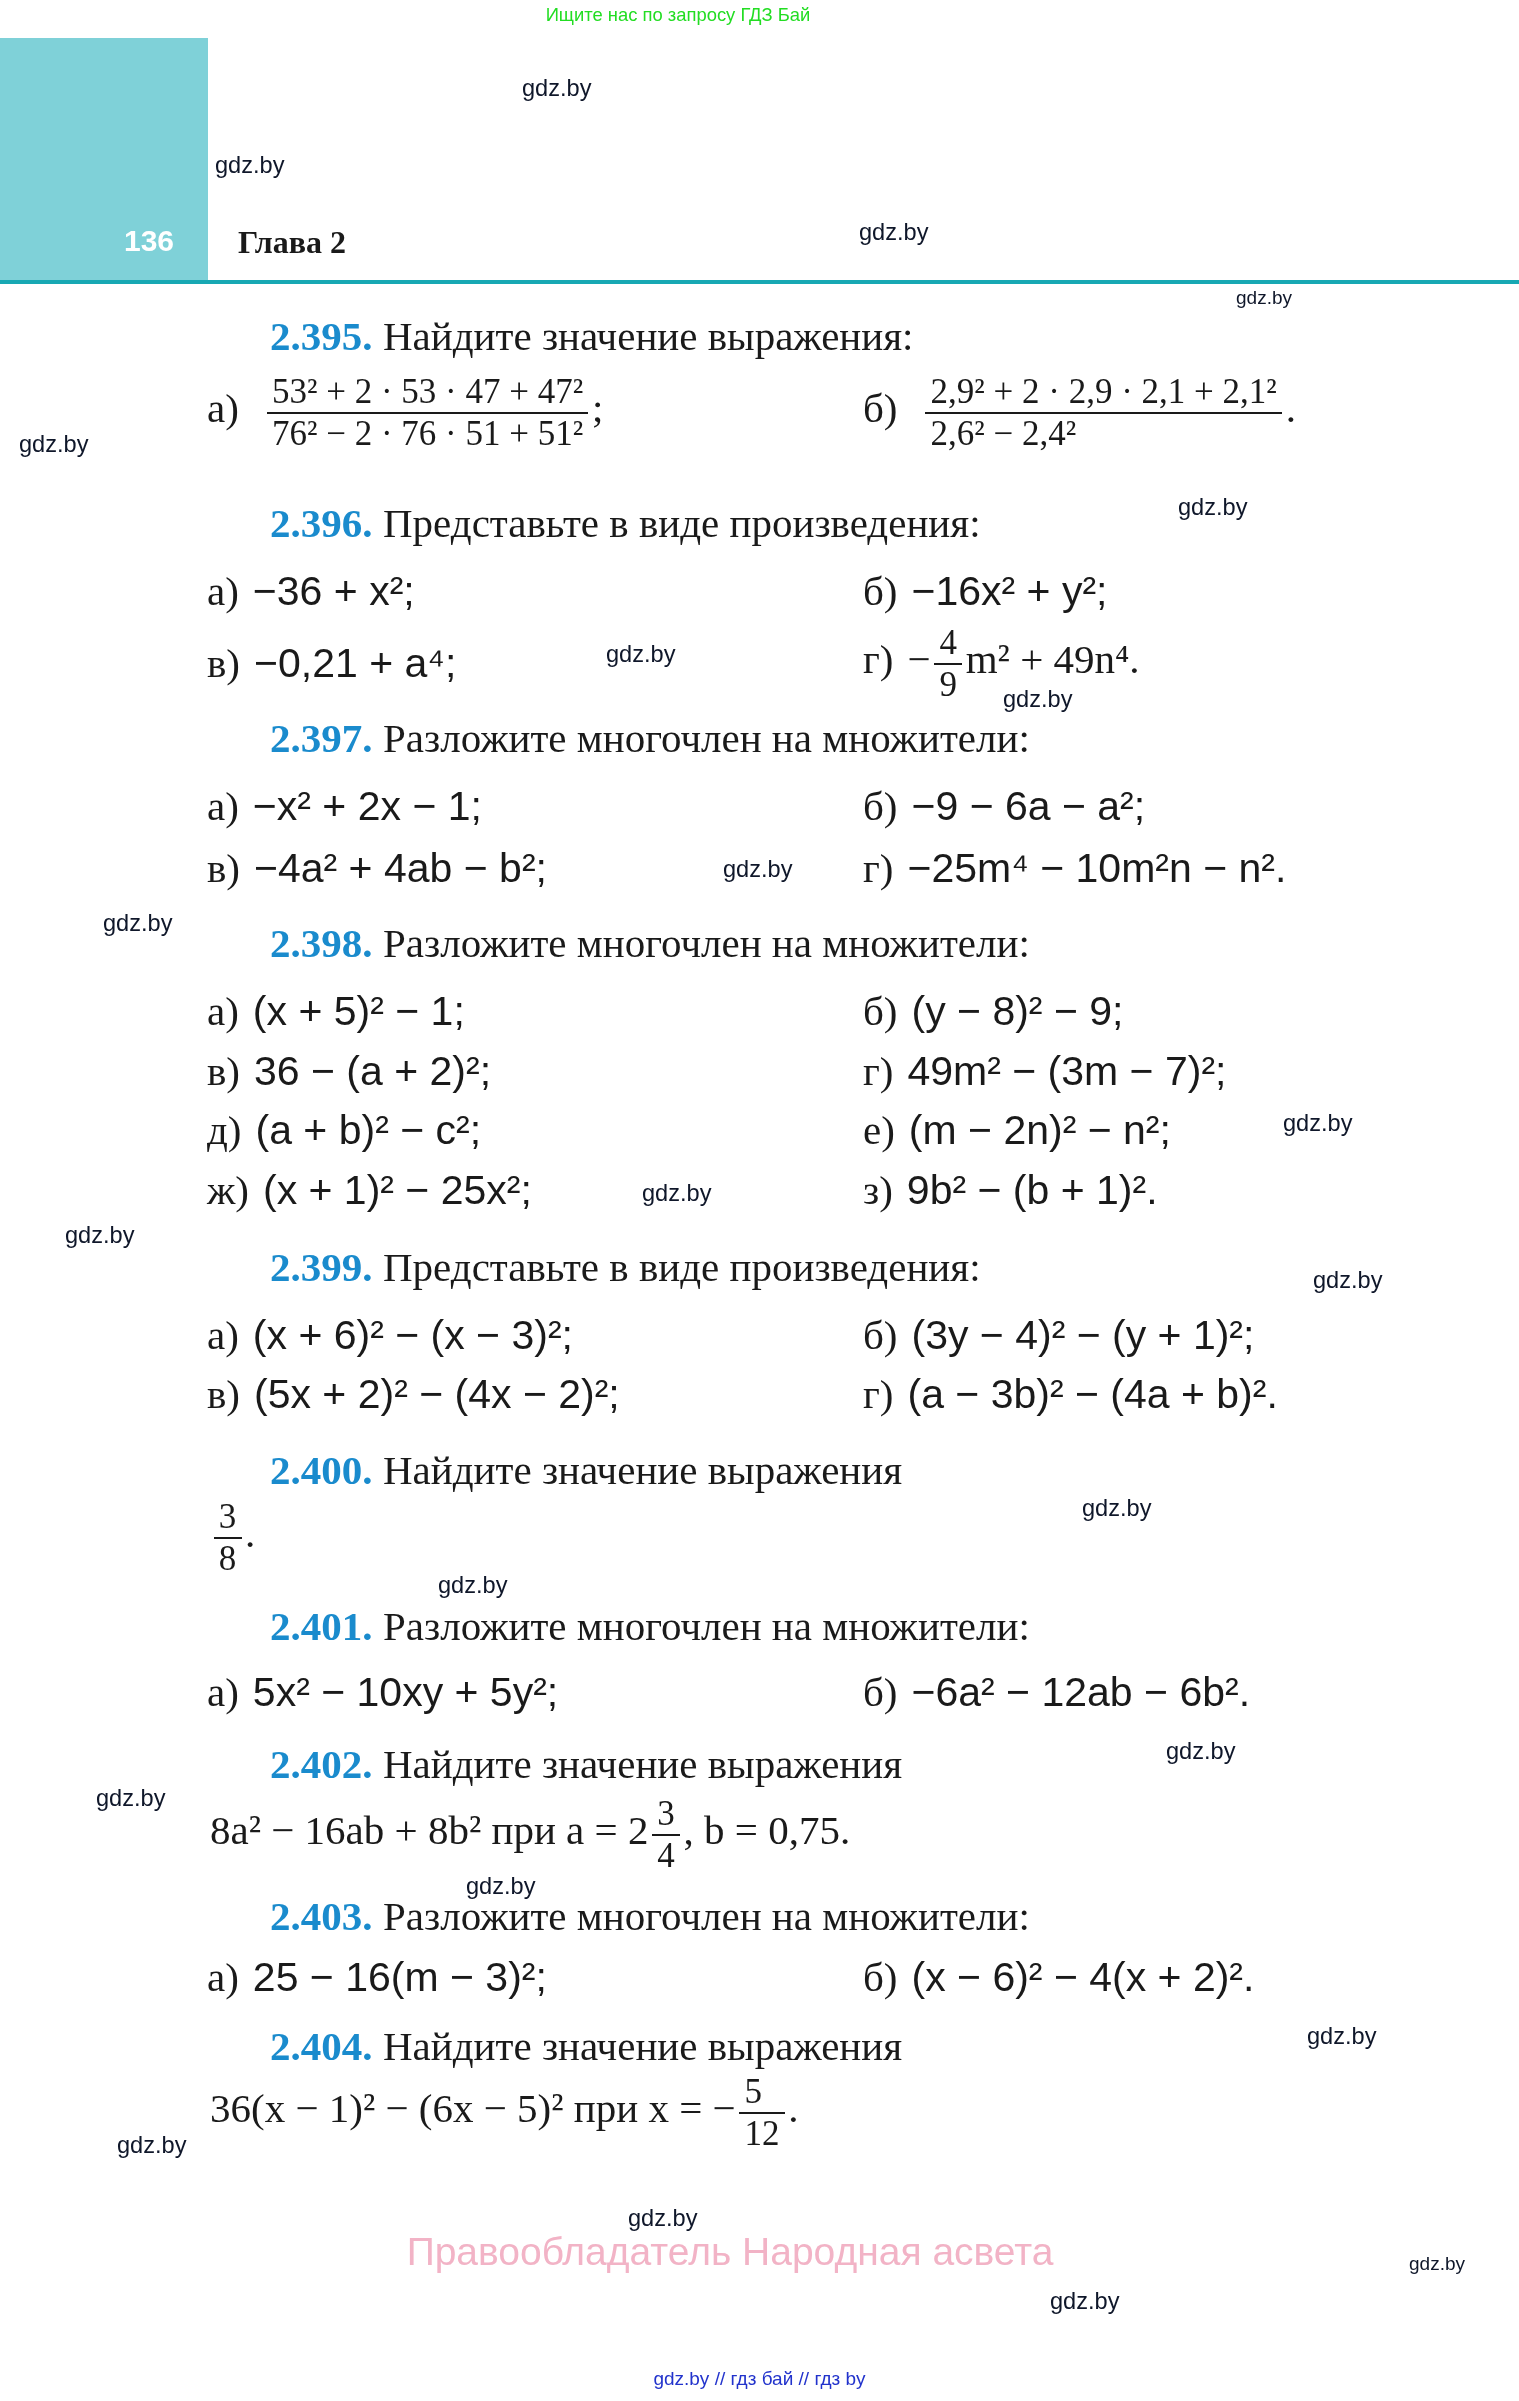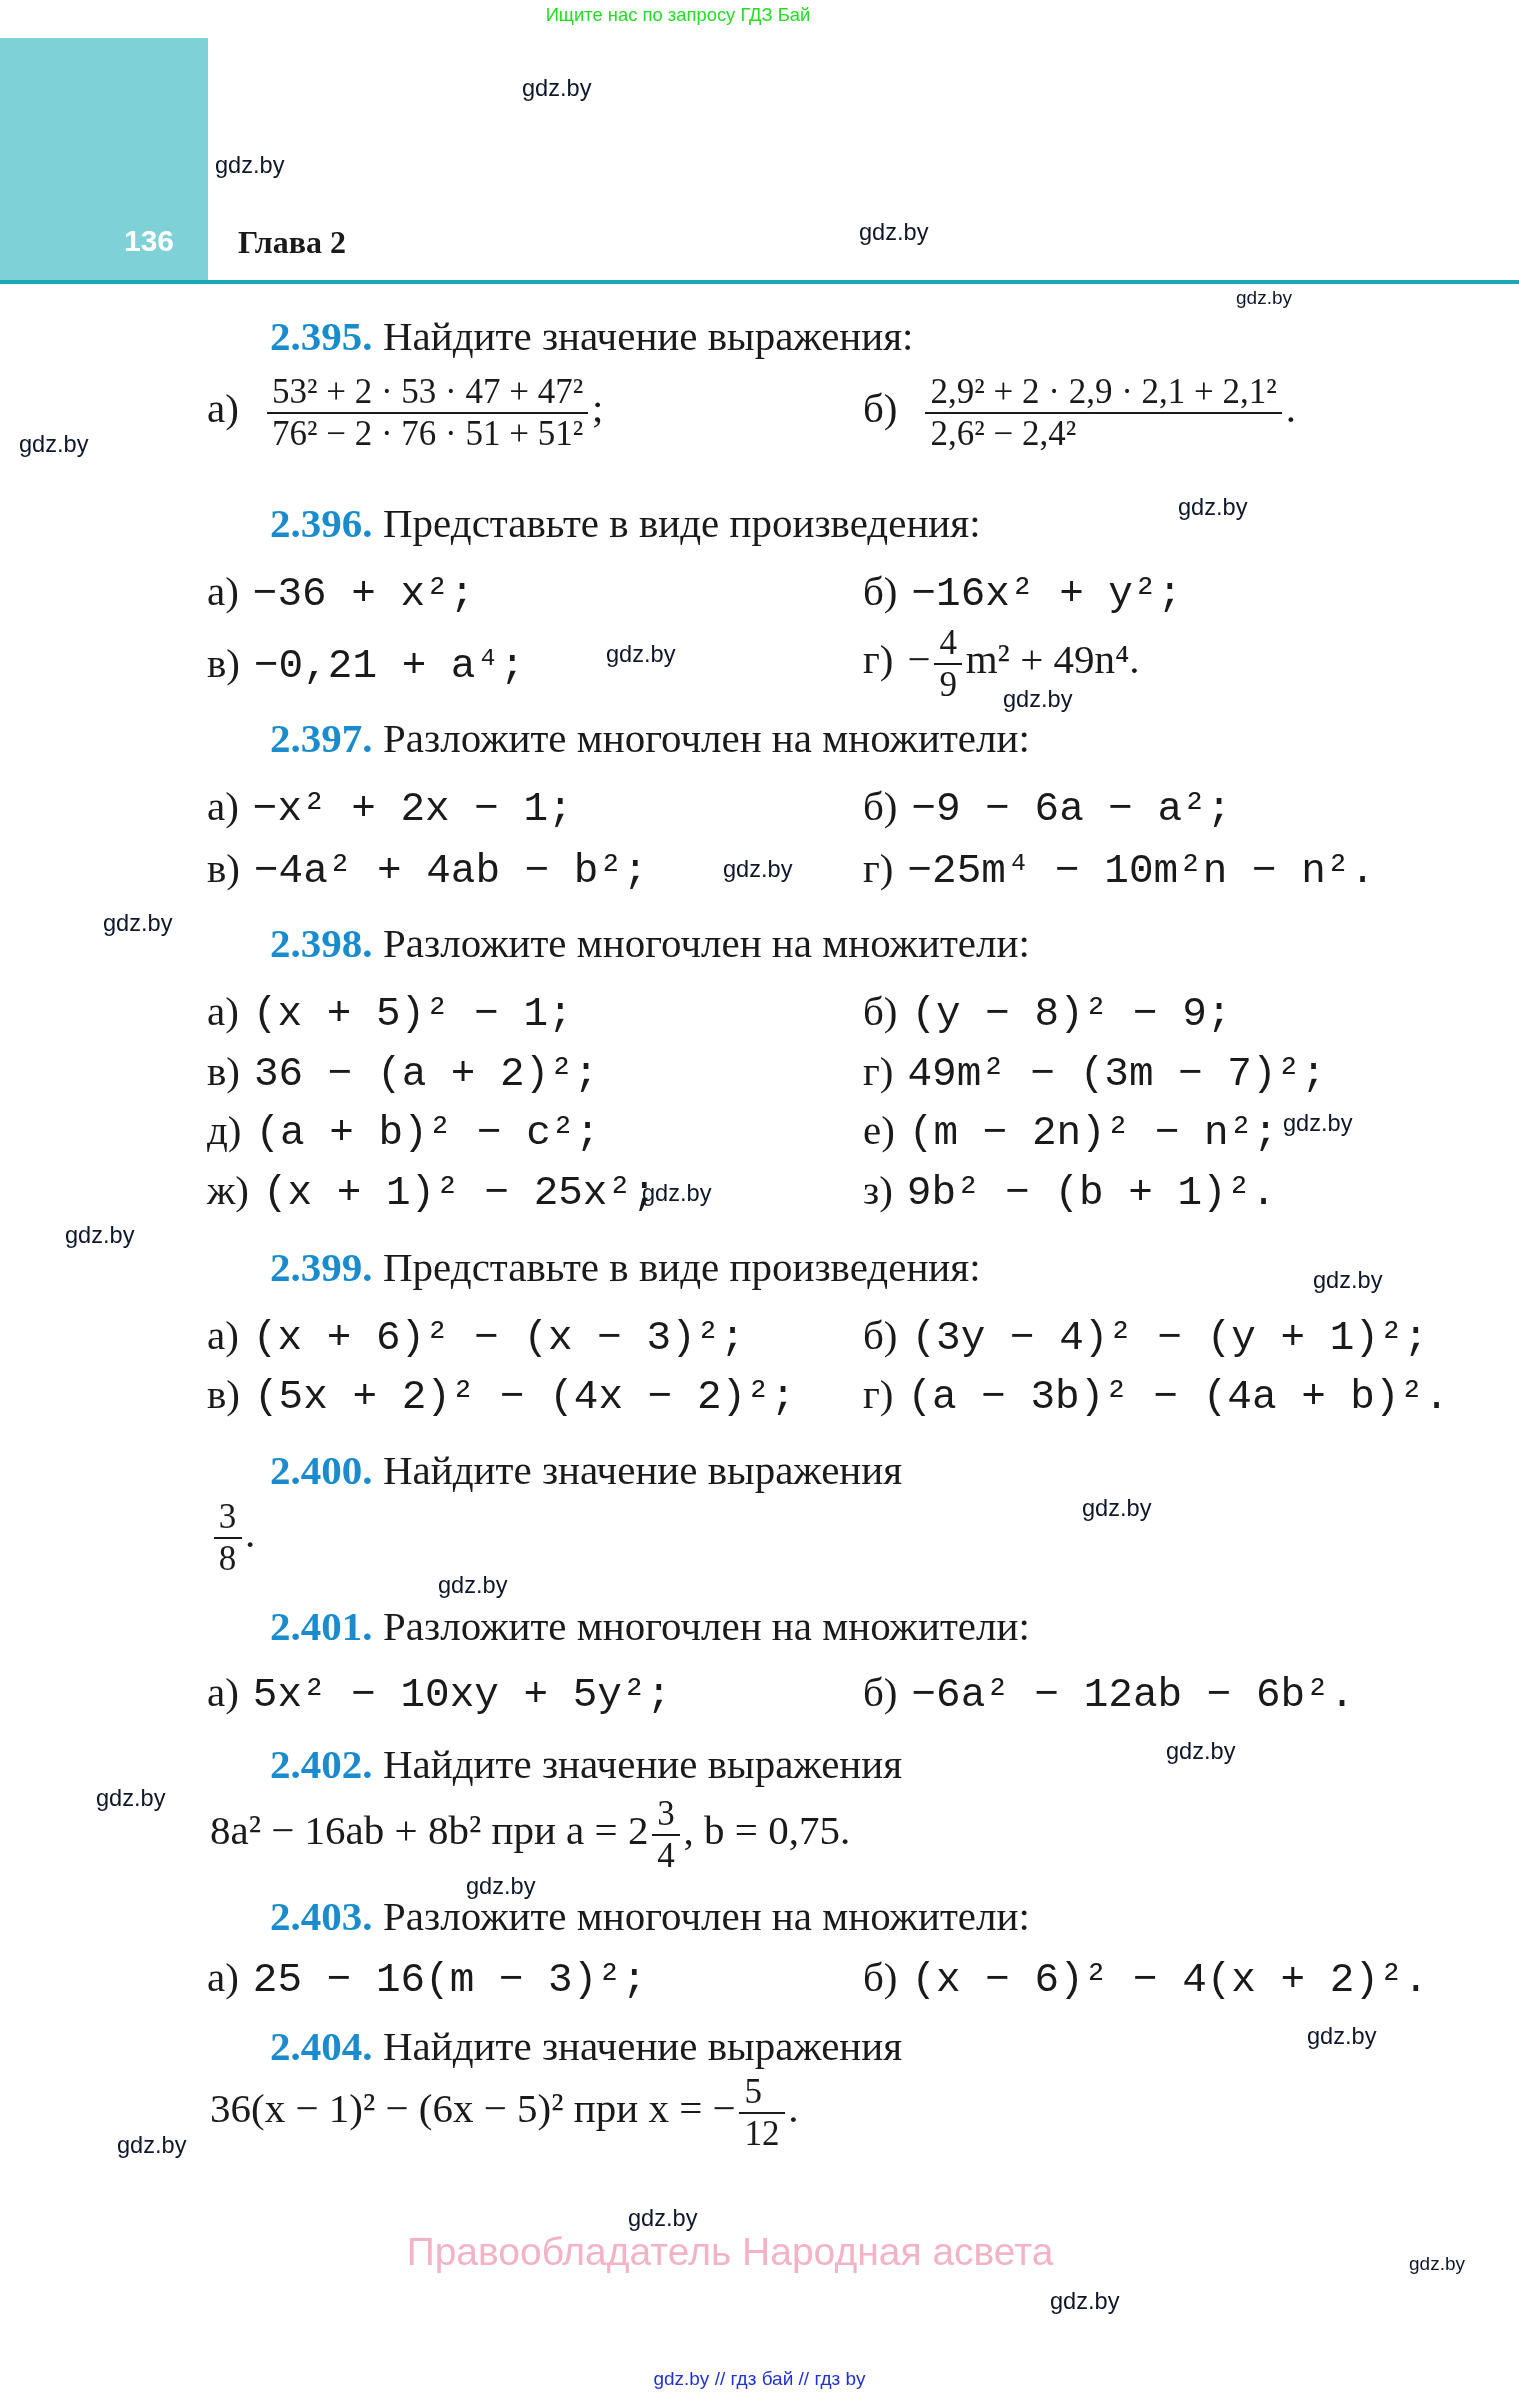--- a/index.html
+++ b/index.html
@@ -17,21 +17,21 @@
   .header-rule { position: absolute; left: 0; top: 280px; width: 1519px; height: 4.4px; background: #17a8b3; }
 
   .wm { position: absolute; font-family: "Liberation Sans", sans-serif; font-size: 23.6px; color: #0f172a; white-space: nowrap; }
   .wm.sm { font-size: 19px; }
 
   .task-head { position: absolute; left: 270px; font-family: "Liberation Serif", serif; font-size: 41px; color: #1a1a1a; white-space: nowrap; }
   .task-num { color: #1a8bcd; font-weight: bold; margin-right: 10.5px; }
 
   .item { position: absolute; font-family: "Liberation Serif", serif; font-size: 41px; white-space: nowrap; color: #1a1a1a; }
   .item .lbl { margin-right: 14px; }
-  .item .expr { font-family: Liberation Mono, monospace; }
+  .item .expr { font-family: Liberation Sans, sans-serif; }
   .col-a { left: 207px; }
   .col-b { left: 863px; }
   .line-expr { left: 210px; }
 
   .frac { display: inline-block; vertical-align: middle; margin: 0 3.5px; }
   .frac .num, .frac .den { display: block; padding: 0 5.3px; }
   .frac .num { border-bottom: 2.6px solid #1a1a1a; }
   .frac.small { font-size: 35px; }
 
   .copyright { position: absolute; top: 2230px; left: 0; width: 1460px; text-align: center;

